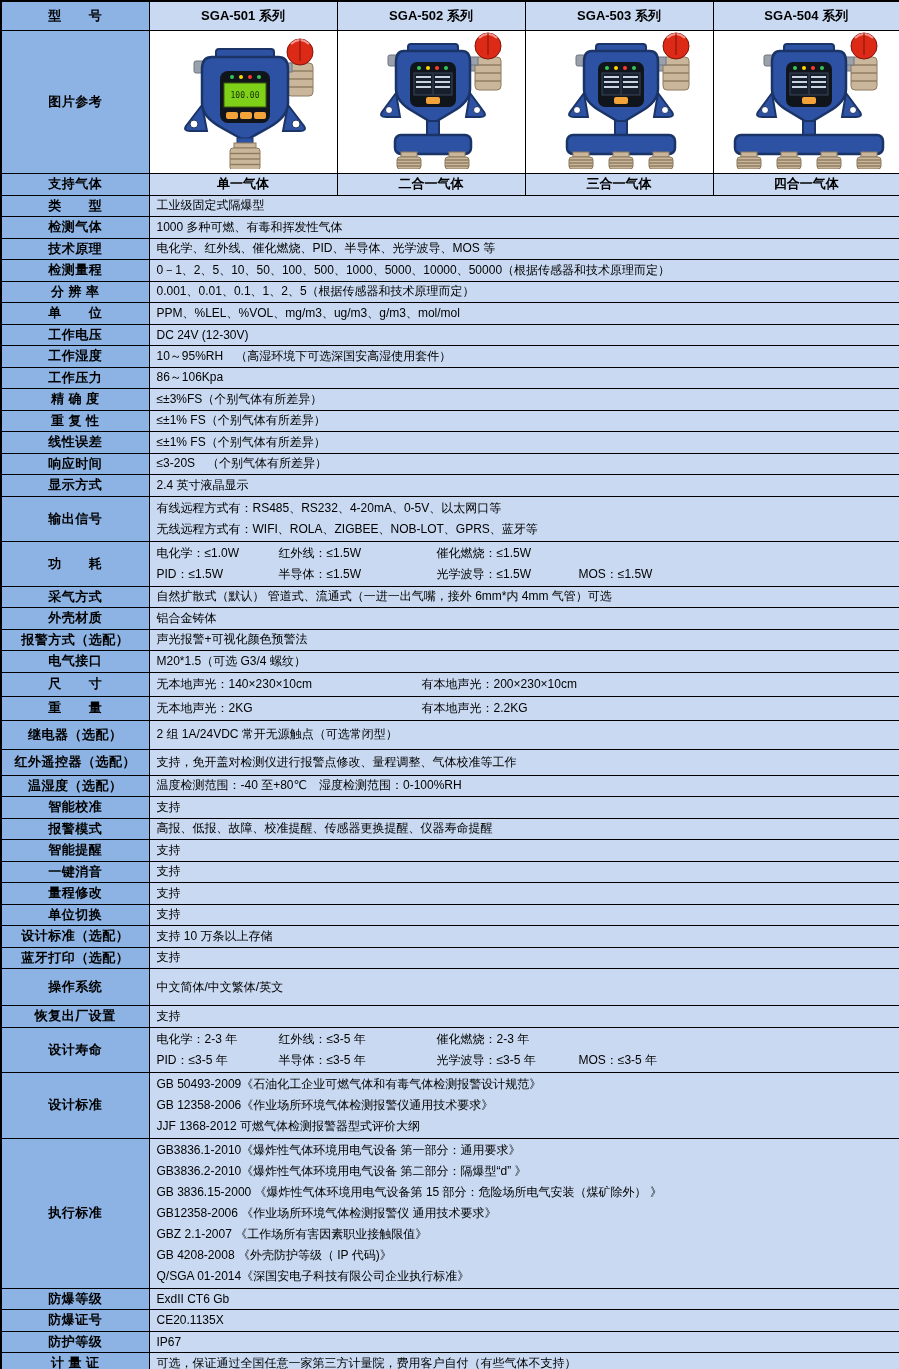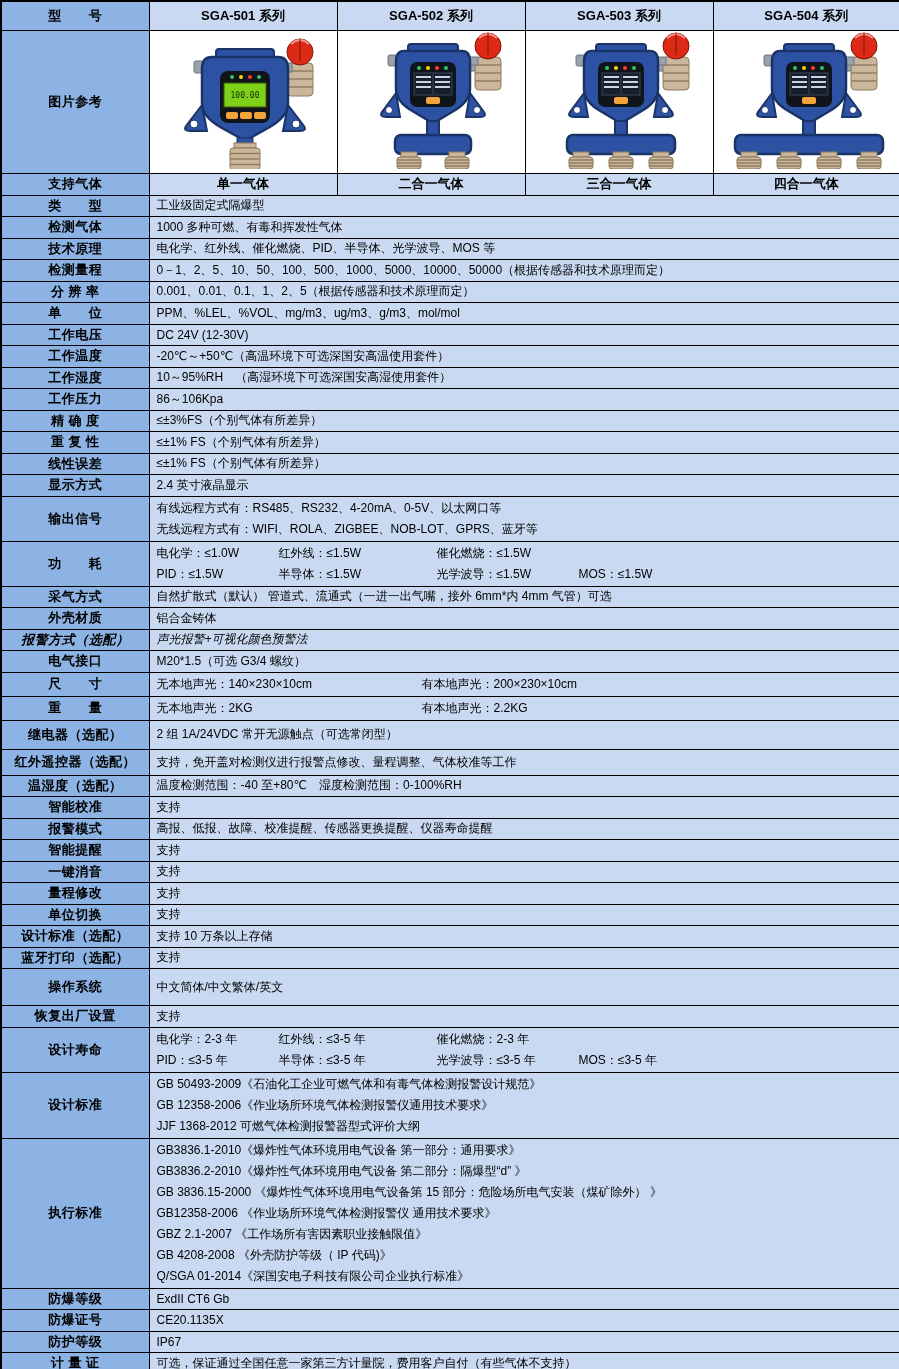--- a/index.html
+++ b/index.html
@@ -287,42 +287,42 @@
       </tr>
       <tr style="height: 21.5px; margin-top: 28px;">
         <td class="label-cell">单　　位</td>
         <td class="value-cell" colspan="4">PPM、%LEL、%VOL、mg/m3、ug/m3、g/m3、mol/mol</td>
       </tr>
       <tr style="height: 21.5px;">
         <td class="label-cell">工作电压</td>
         <td class="value-cell" colspan="4">DC 24V (12-30V)</td>
       </tr>
       <tr style="height: 21.5px;">
-        <td class="label-cell">工作温度</td>
-        <td class="value-cell" colspan="4">-20℃～+50℃（高温环境下可选深国安高温使用套件）</td>
-      </tr>
-      <tr style="height: 21.5px;">
         <td class="label-cell">工作湿度</td>
         <td class="value-cell" colspan="4">10～95%RH　（高湿环境下可选深国安高湿使用套件）</td>
       </tr>
       <tr style="height: 21.5px;">
         <td class="label-cell">工作压力</td>
         <td class="value-cell" colspan="4">86～106Kpa</td>
       </tr>
       <tr style="height: 21.5px;">
         <td class="label-cell">精 确 度</td>
         <td class="value-cell" colspan="4">≤±3%FS（个别气体有所差异）</td>
       </tr>
       <tr style="height: 21.5px;">
         <td class="label-cell">重 复 性</td>
         <td class="value-cell" colspan="4">≤±1% FS（个别气体有所差异）</td>
       </tr>
       <tr style="height: 21.5px;">
         <td class="label-cell">线性误差</td>
         <td class="value-cell" colspan="4">≤±1% FS（个别气体有所差异）</td>
+      </tr>
+      <tr style="height: 21.5px;">
+        <td class="label-cell">响应时间</td>
+        <td class="value-cell" colspan="4">≤3-20S　（个别气体有所差异）</td>
       </tr>
       <tr style="height: 21.5px;">
         <td class="label-cell">显示方式</td>
         <td class="value-cell" colspan="4">2.4 英寸液晶显示</td>
       </tr>
       <tr style="height: 42px;">
         <td class="label-cell">输出信号</td>
         <td class="value-cell" colspan="4">
           <div class="line">有线远程方式有：RS485、RS232、4-20mA、0-5V、以太网口等</div>
           <div class="line">无线远程方式有：WIFI、ROLA、ZIGBEE、NOB-LOT、GPRS、蓝牙等</div>
@@ -346,21 +346,21 @@
         </td>
       </tr>
       <tr style="height: 21.5px;">
         <td class="label-cell">采气方式</td>
         <td class="value-cell" colspan="4">自然扩散式（默认） 管道式、流通式（一进一出气嘴，接外 6mm*内 4mm 气管）可选</td>
       </tr>
       <tr style="height: 21.5px; font-family: Liberation Serif, serif;">
         <td class="label-cell">外壳材质</td>
         <td class="value-cell" colspan="4">铝合金铸体</td>
       </tr>
-      <tr style="height: 21.5px; font-style: italic;">
+      <tr style="height: 21.5px;">
         <td class="label-cell">报警方式（选配）</td>
         <td class="value-cell" colspan="4">声光报警+可视化颜色预警法</td>
       </tr>
       <tr style="height: 21.5px;">
         <td class="label-cell">电气接口</td>
         <td class="value-cell" colspan="4">M20*1.5（可选 G3/4 螺纹）</td>
       </tr>
       <tr style="height: 21.5px;">
         <td class="label-cell">尺　　寸</td>
         <td class="value-cell" colspan="4">

